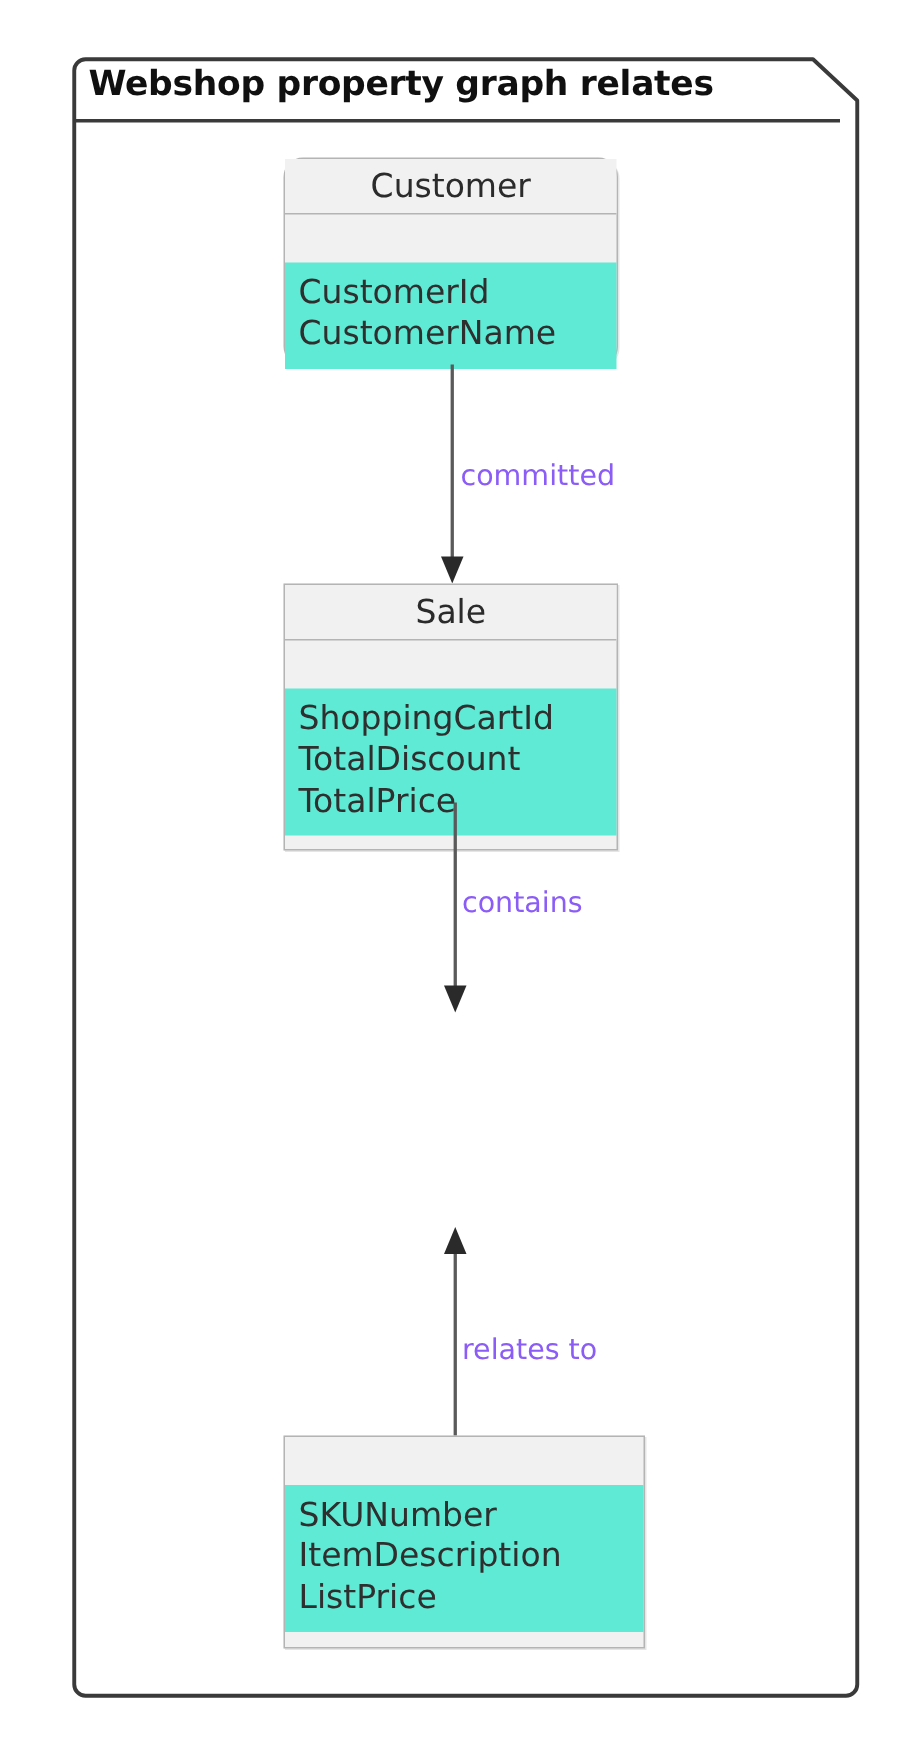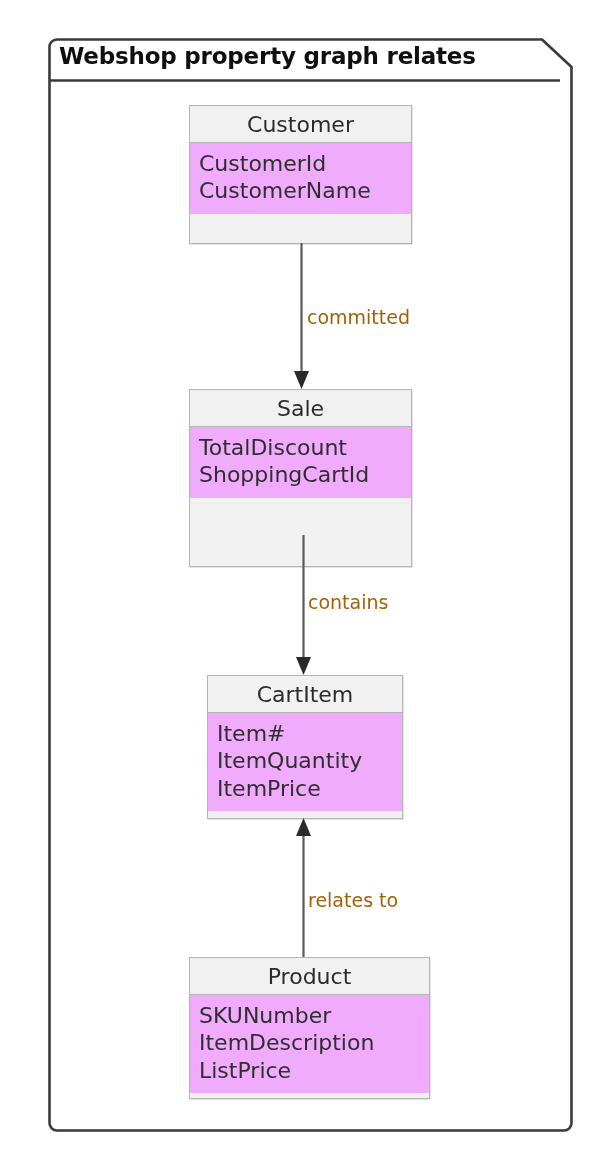--- a/index.html
+++ b/index.html
@@ -66,38 +66,39 @@
     font-size: 22px;
     color: #2b2b2b;
     border-bottom: 1px solid #b4b4b4;
     background: #f1f1f1;
     white-space: nowrap;
     overflow: hidden;
   }
   .entity-body {
     box-sizing: border-box;
     padding: 7px 9px 9px 9px;
-    background: #f0abfc;
+    background: #5eead4;
+    margin-top: 32px;
   }
   .attr {
     font-size: 22px;
     line-height: 1.24;
     color: #2f2f2f;
     white-space: nowrap;
   }
 
   
   .edge {
     position: absolute;
     overflow: visible;
   }
   .edge-label {
     position: absolute;
     font-size: 19px;
-    color: #a16207;
+    color: #8b5cf6;
     white-space: nowrap;
     font-family: "DejaVu Sans", sans-serif;
   }
 </style>
 </head>
 <body>
 
 <div id="diagram-canvas">
 
   <div class="package-frame">
@@ -111,65 +112,57 @@
                A 7.5 7.5 0 0 1 517 1093.5
                L 10 1093.5
                A 7.5 7.5 0 0 1 2.5 1086
                Z" fill="#ffffff" stroke="#3a3a3a" stroke-width="2.6" stroke-linejoin="round"></path>
 
       <path d="M 2.5 43.5 L 513 43.5" stroke="#3a3a3a" stroke-width="2.4" fill="none"></path>
     </svg>
     <div class="package-title">Webshop property graph relates</div>
   </div>
 
-  <div class="entity" style="left:189px; top:105px; width:223px; height:139px;">
+  <div class="entity" style="left:189px; top:105px; width:223px; height:139px;border-radius:13px;">
     <div class="entity-header">Customer</div>
     <div class="entity-body">
       <div class="attr">CustomerId</div>
       <div class="attr">CustomerName</div>
     </div>
   </div>
 
   <svg class="edge" style="left:285px; top:243px; width:36px; height:148px;" viewBox="0 0 36 148">
     <line x1="16.5" y1="0" x2="16.5" y2="133" stroke="#5a5a5a" stroke-width="2.2"></line>
     <polygon points="16.5,146 9,128 24,128" fill="#2a2a2a"></polygon>
   </svg>
   <div class="edge-label" style="left:307px; top:306px;">committed</div>
 
   <div class="entity" style="left:189px; top:389px; width:223px; height:178px;">
     <div class="entity-header">Sale</div>
     <div class="entity-body">
+      <div class="attr">ShoppingCartId</div>
       <div class="attr">TotalDiscount</div>
-      <div class="attr">ShoppingCartId</div>
+      <div class="attr">TotalPrice</div>
     </div>
   </div>
 
   <svg class="edge" style="left:287px; top:535px; width:36px; height:142px;" viewBox="0 0 36 142">
     <line x1="16.5" y1="0" x2="16.5" y2="127" stroke="#5a5a5a" stroke-width="2.2"></line>
     <polygon points="16.5,140 9,122 24,122" fill="#2a2a2a"></polygon>
   </svg>
   <div class="edge-label" style="left:308px; top:591px;">contains</div>
 
-  <div class="entity" style="left:207px; top:675px; width:196px; height:144px;">
-    <div class="entity-header">CartItem</div>
-    <div class="entity-body">
-      <div class="attr">Item#</div>
-      <div class="attr">ItemQuantity</div>
-      <div class="attr">ItemPrice</div>
-    </div>
-  </div>
 
   <svg class="edge" style="left:287px; top:818px; width:36px; height:140px;" viewBox="0 0 36 140">
     <line x1="16.5" y1="140" x2="16.5" y2="13" stroke="#5a5a5a" stroke-width="2.2"></line>
     <polygon points="16.5,0 9,18 24,18" fill="#2a2a2a"></polygon>
   </svg>
   <div class="edge-label" style="left:308px; top:889px;">relates to</div>
 
   <div class="entity" style="left:189px; top:957px; width:241px; height:142px;">
-    <div class="entity-header">Product</div>
     <div class="entity-body">
       <div class="attr">SKUNumber</div>
       <div class="attr">ItemDescription</div>
       <div class="attr">ListPrice</div>
     </div>
   </div>
 
 </div>
 
 </body></html>

